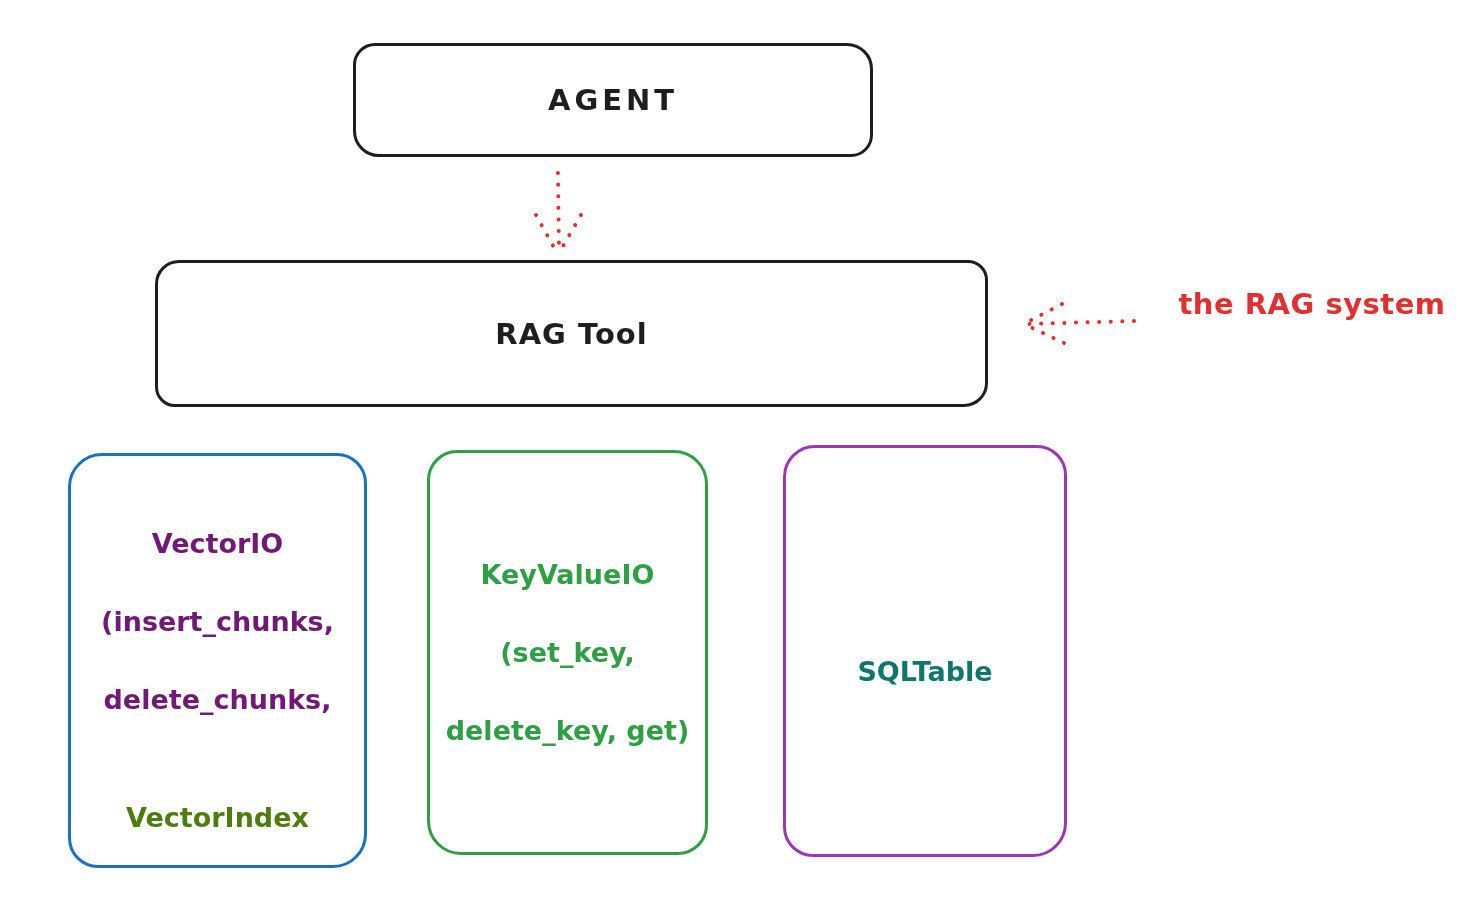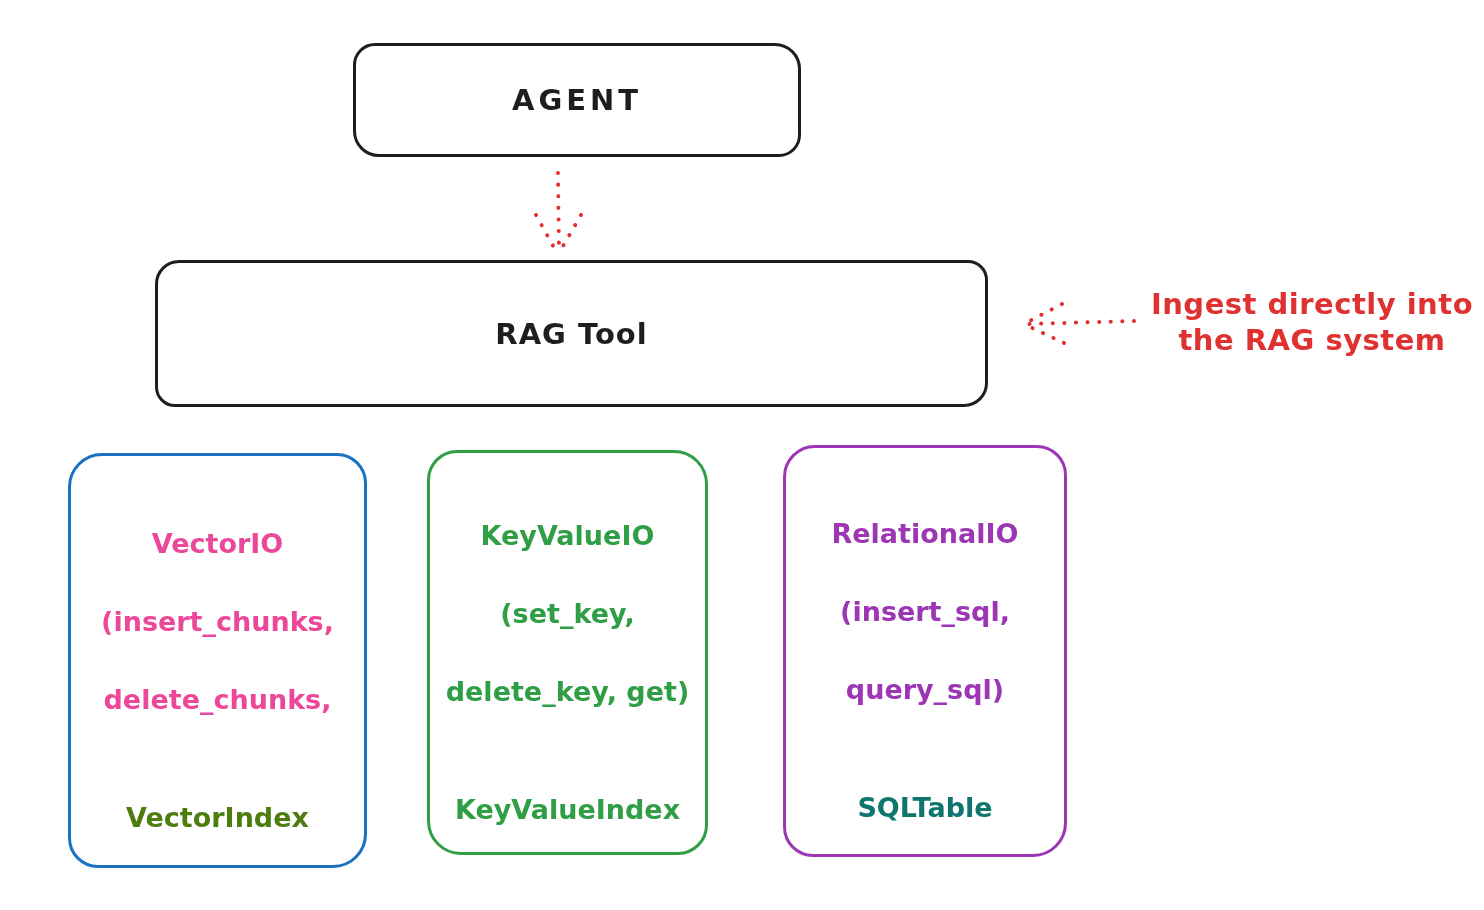--- a/index.html
+++ b/index.html
@@ -31,21 +31,21 @@
     align-items: center;
     justify-content: center;
   }
   .box-ink {
     border: 3.5px solid #1e1e1e;
     color: #1e1e1e;
   }
   .agent-box {
     left: 353px;
     top: 43px;
-    width: 448px;
+    width: 520px;
     height: 114px;
     border-radius: 22px 26px 22px 26px;
   }
   .agent-label {
     font-size: 29px;
     font-weight: 600;
     letter-spacing: 4px;
   }
   .ragtool-box {
     left: 155px;
@@ -129,44 +129,37 @@
 
   <div class="box box-ink agent-box">
     <span class="agent-label">AGENT</span>
   </div>
 
   <div class="box box-ink ragtool-box">
     <span class="ragtool-label">RAG Tool</span>
   </div>
 
   <div class="annotation" style="color: rgb(224, 49, 49);">
-    <span class="line">Ingest directly into</span>
     <span class="line">the RAG system</span>
   </div>
 
   <div class="box storage-box vector-box" style="border-color: rgb(25, 113, 194);">
-    <div class="method-lines" style="color: #ec4899;">
+    <div class="method-lines" style="color: #701a75;">
       <span class="line">VectorIO</span>
       <span class="line">(insert_chunks,</span>
       <span class="line">delete_chunks,</span>
     </div>
     <div class="index-label" style="color: #4d7c0f;">VectorIndex</div>
   </div>
 
   <div class="box storage-box keyvalue-box" style="border-color: rgb(47, 158, 68);">
     <div class="method-lines" style="color: rgb(47, 158, 68);">
       <span class="line">KeyValueIO</span>
       <span class="line">(set_key,</span>
       <span class="line">delete_key, get)</span>
     </div>
-    <div class="index-label" style="color: rgb(47, 158, 68);">KeyValueIndex</div>
   </div>
 
   <div class="box storage-box relational-box" style="border-color: rgb(156, 54, 181);">
-    <div class="method-lines" style="color: rgb(156, 54, 181);">
-      <span class="line">RelationalIO</span>
-      <span class="line">(insert_sql,</span>
-      <span class="line">query_sql)</span>
-    </div>
     <div class="index-label" style="color: #0f766e;">SQLTable</div>
   </div>
 
 </div>
 
 </body></html>

